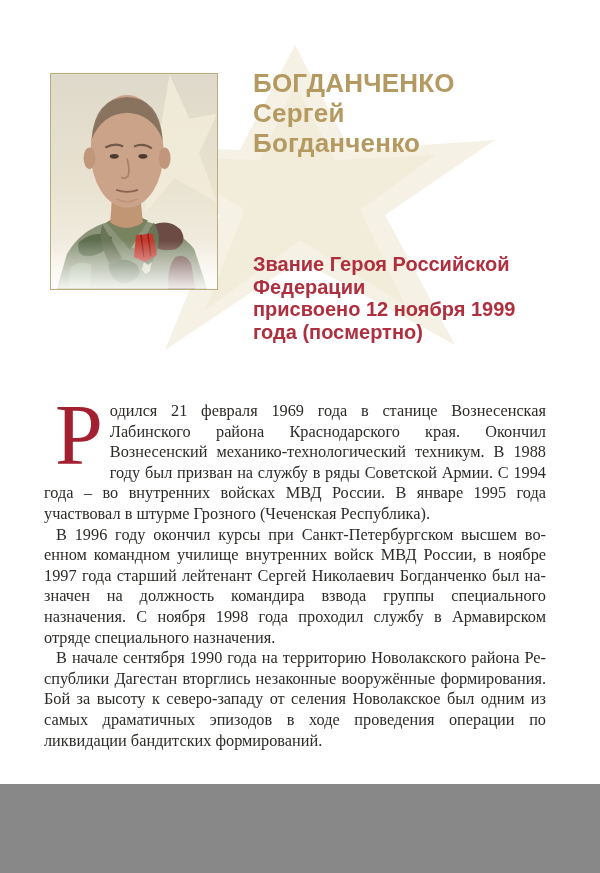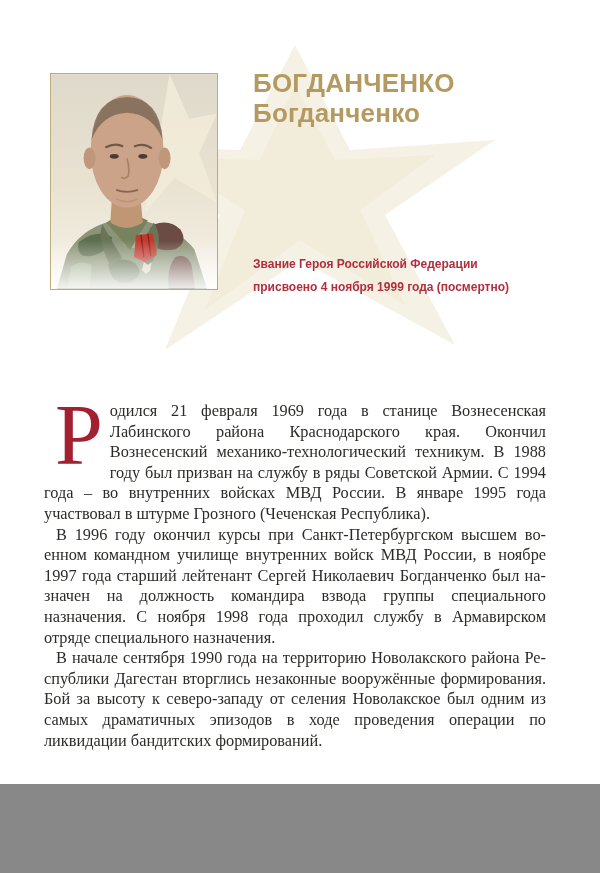--- a/index.html
+++ b/index.html
@@ -31,21 +31,21 @@
     color:#b49a60;
     font-weight:bold;
     font-size:26px;line-height:30px;
     letter-spacing:.2px;
   }
   
   .award-block{
     position:absolute;left:253px;top:253px;width:310px;
     color:#b02f3e;
     font-weight:bold;
-    font-size:12px;line-height:22.5px;
+    font-size:20px;line-height:22.5px;
   }
   
   .bio{
     position:absolute;left:44px;top:401px;width:502px;
     font-family:"Liberation Serif",serif;
     font-size:16.3px;line-height:20.6px;
     color:#2d2b28;
     text-align:justify;
   }
   .bio p{margin:0;}
@@ -137,26 +137,27 @@
       <path d="M91 162 l3 23" stroke="#8f1f1a" stroke-width="1.4"></path>
       <path d="M98 161 l3 23" stroke="#8f1f1a" stroke-width="1.4"></path>
       <path d="M94 190 l4 3 l4 -3 l-2 9 l-4 3 l-4 -4 z" fill="#d9d2bd"></path>
 
       <rect y="168" width="168" height="49" fill="url(#fade)"></rect>
     </svg>
   </div>
 
   <div class="name-block">
     <div>БОГДАНЧЕНКО</div>
+    <div>Сергей</div>
     <div>Богданченко</div>
   </div>
 
   <div class="award-block">
     <div>Звание Героя Российской Федерации</div>
-    <div>присвоено 4 ноября 1999 года (посмертно)</div>
+    <div>присвоено 12 ноября 1999 года (посмертно)</div>
   </div>
 
   <div class="bio">
     <p><span class="dropcap">Р</span><span>одился 21 февраля 1969 года в станице Вознесенская Лабинского района Краснодарского края. Окончил Вознесенский механико-технологический техникум. В 1988 году был призван на службу в ряды Советской Армии. С 1994 года – во внутренних войсках МВД Рос­сии. В январе 1995 года участвовал в штурме Грозного (Чеченская Респу­блика).</span></p>
     <p class="indent">В 1996 году окончил курсы при Санкт-Петербургском высшем во­енном командном училище внутренних войск МВД России, в ноябре 1997 года старший лейтенант Сергей Николаевич Богданченко был на­значен на должность командира взвода группы специального назначения. С ноября 1998 года проходил службу в Армавирском отряде специально­го назначения.</p>
     <p class="indent">В начале сентября 1990 года на территорию Новолакского района Ре­спублики Дагестан вторглись незаконные вооружённые формирования. Бой за высоту к северо-западу от селения Новолакское был одним из са­мых драматичных эпизодов в ходе проведения операции по ликвидации бандитских формирований.</p>
   </div>
 
   <div class="rule"></div>
   <div class="page-number">46</div>

